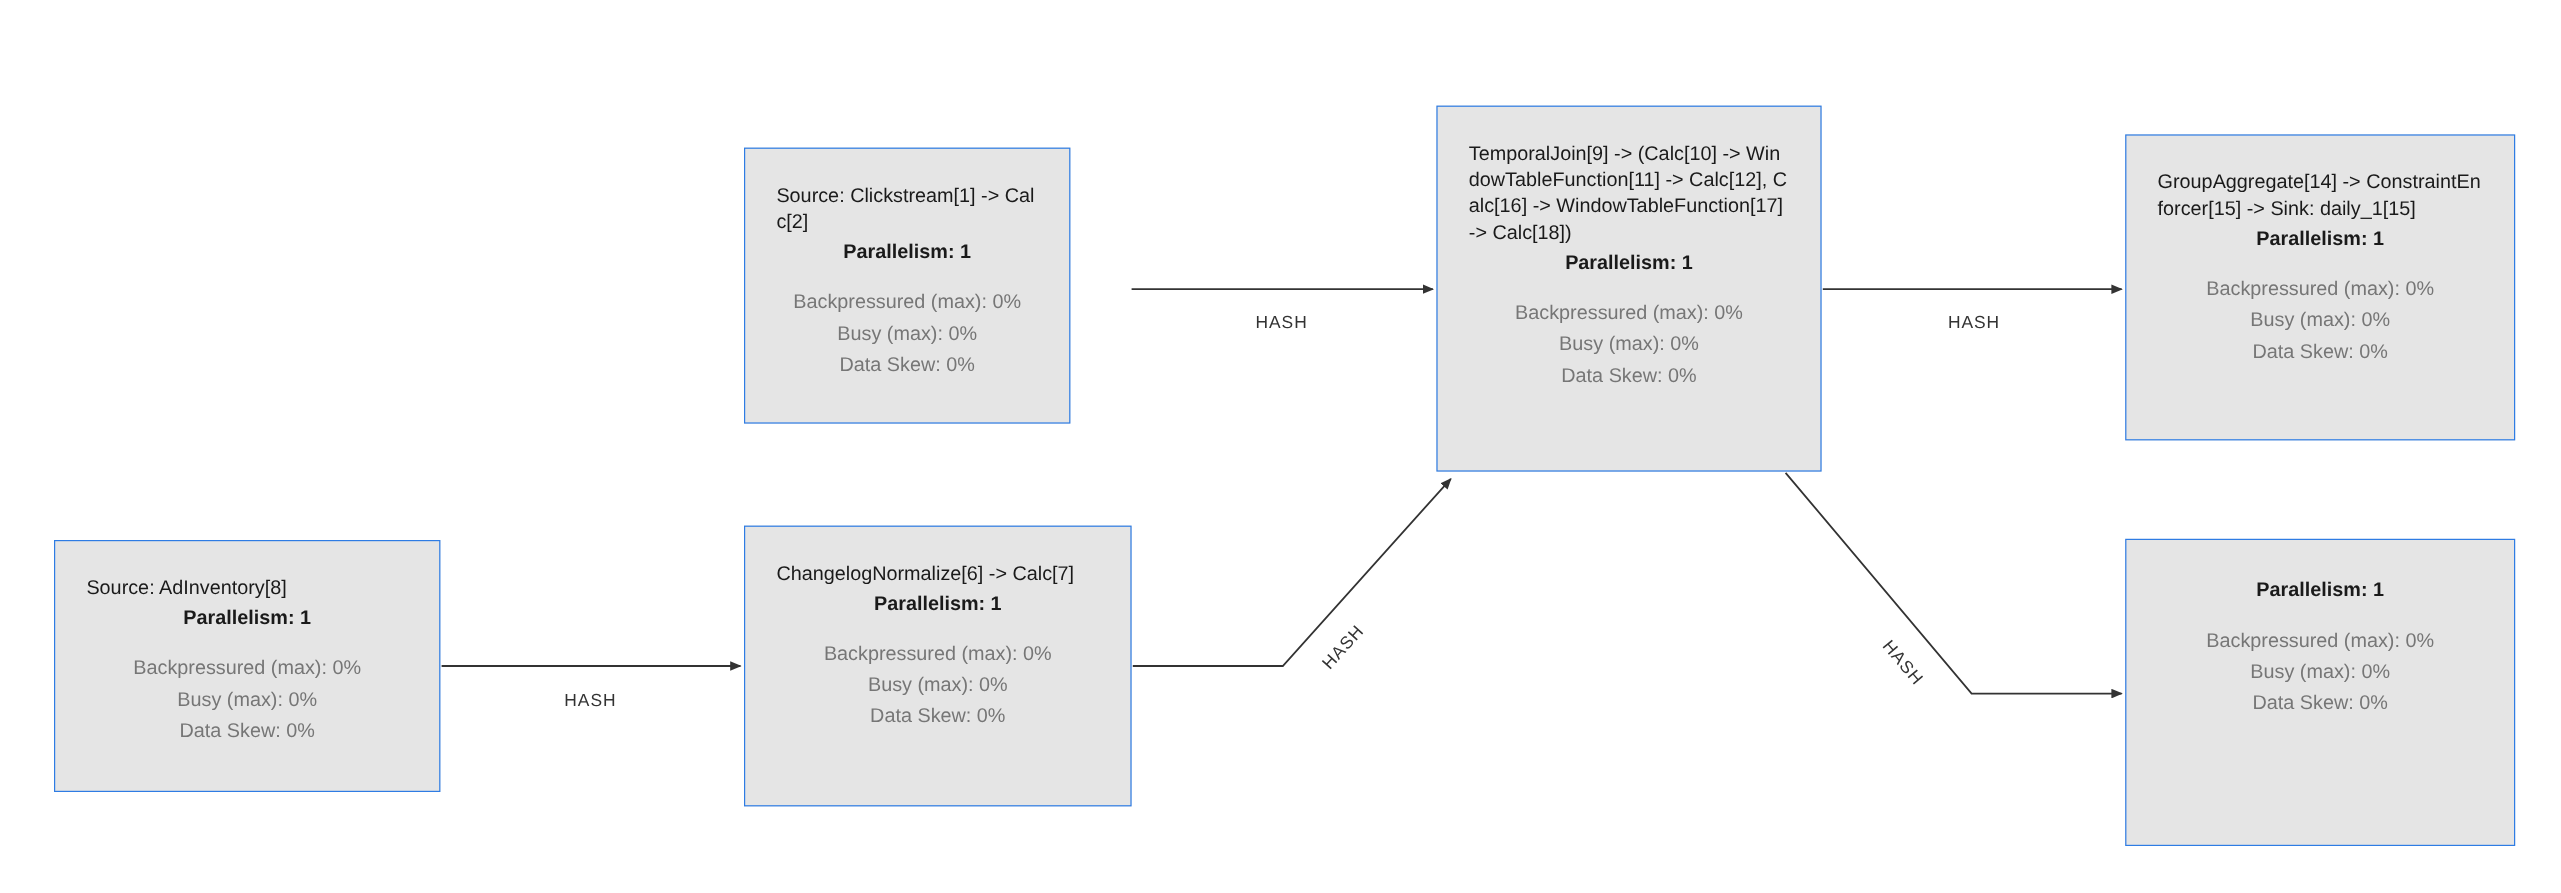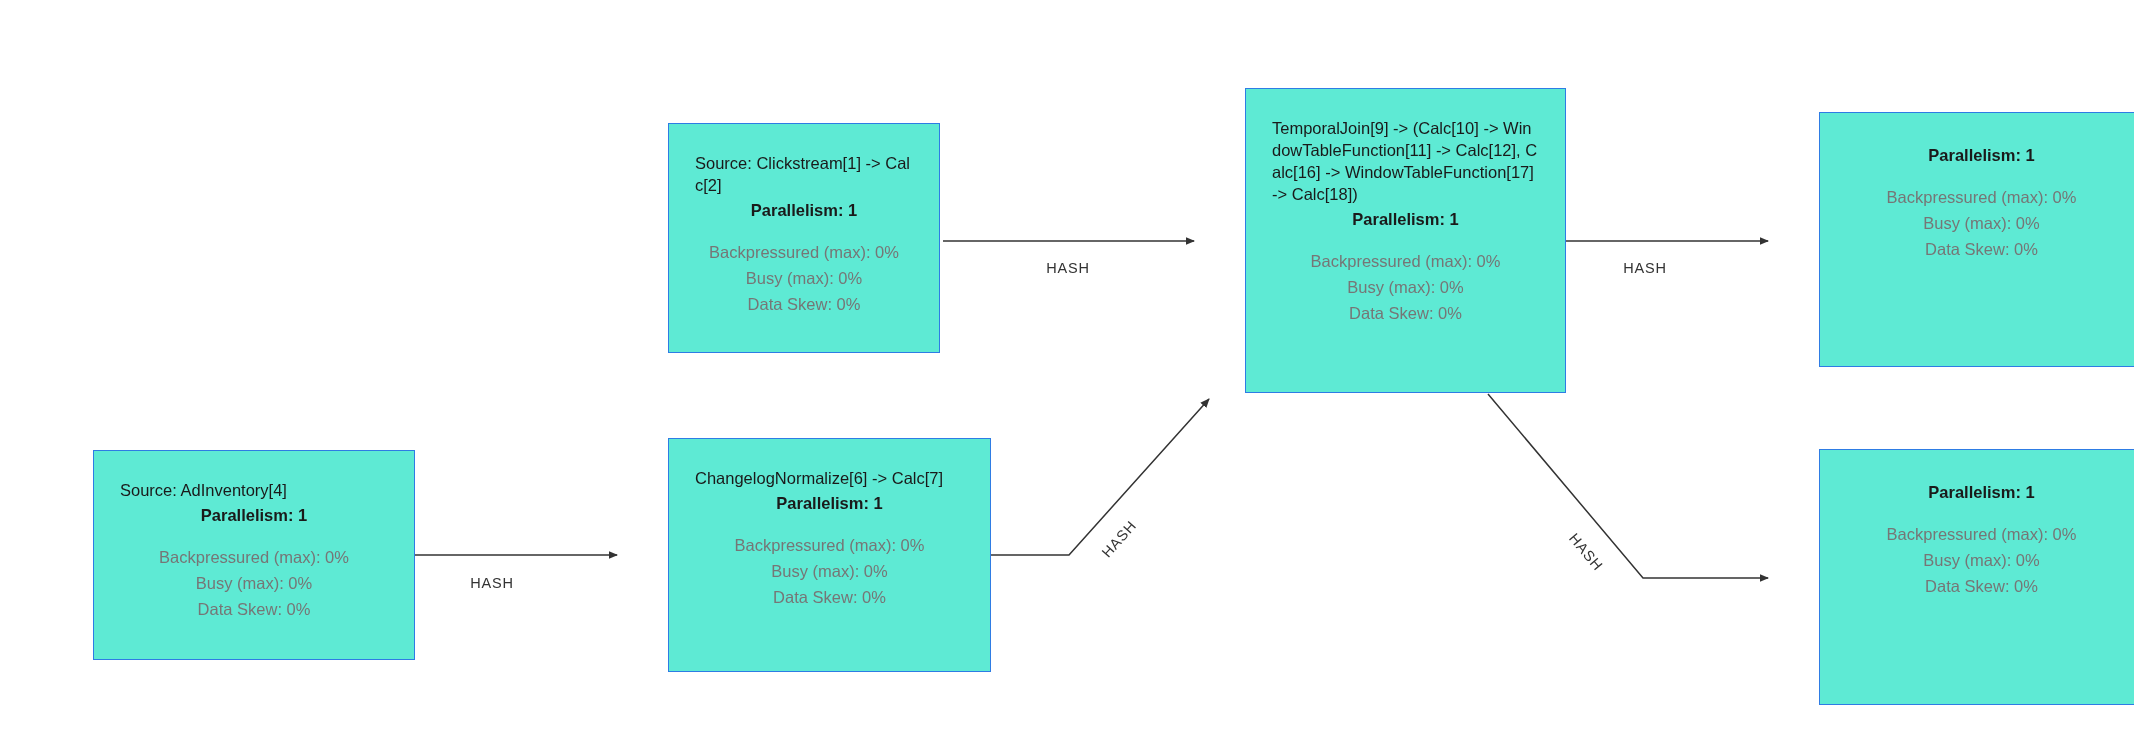--- a/index.html
+++ b/index.html
@@ -32,26 +32,25 @@
     font-family: "Liberation Sans", sans-serif;
     font-size: 14.5px;
     fill: #333333;
     letter-spacing: 0.8px;
     text-anchor: middle;
   }
   .node {
     position: absolute;
     z-index: 2;
     box-sizing: border-box;
-    background: #5eead4;
+    background: #e5e5e5;
     border: 1.5px solid #2e7ce4;
     padding: 28px 26px 0 26px;
     overflow: hidden;
     cursor: pointer;
-    margin-left: 48px;
   }
   .node .title {
     font-size: 16.5px;
     line-height: 22px;
     color: #1a1a1a;
     font-weight: 500;
     text-align: left;
     word-break: break-all;
   }
   .node .par {
@@ -112,30 +111,31 @@
     <div class="title">TemporalJoin[9] -&gt; (Calc[10] -&gt; WindowTableFunction[11] -&gt; Calc[12], Calc[16] -&gt; WindowTableFunction[17] -&gt; Calc[18])</div>
     <div class="par">Parallelism: 1</div>
     <div class="metrics">
       <div>Backpressured (max): 0%</div>
       <div>Busy (max): 0%</div>
       <div>Data Skew: 0%</div>
     </div>
   </div>
 
   <div class="node" style="left:1771px; top:112px; width:325px; height:255px;">
+    <div class="title">GroupAggregate[14] -&gt; ConstraintEnforcer[15] -&gt; Sink: daily_1[15]</div>
     <div class="par">Parallelism: 1</div>
     <div class="metrics">
       <div>Backpressured (max): 0%</div>
       <div>Busy (max): 0%</div>
       <div>Data Skew: 0%</div>
     </div>
   </div>
 
   <div class="node" style="left:45px; top:450px; width:322px; height:210px;">
-    <div class="title">Source: AdInventory[4]</div>
+    <div class="title">Source: AdInventory[8]</div>
     <div class="par">Parallelism: 1</div>
     <div class="metrics">
       <div>Backpressured (max): 0%</div>
       <div>Busy (max): 0%</div>
       <div>Data Skew: 0%</div>
     </div>
   </div>
 
   <div class="node" style="left:620px; top:438px; width:323px; height:234px;">
     <div class="title">ChangelogNormalize[6] -&gt; Calc[7]</div>

